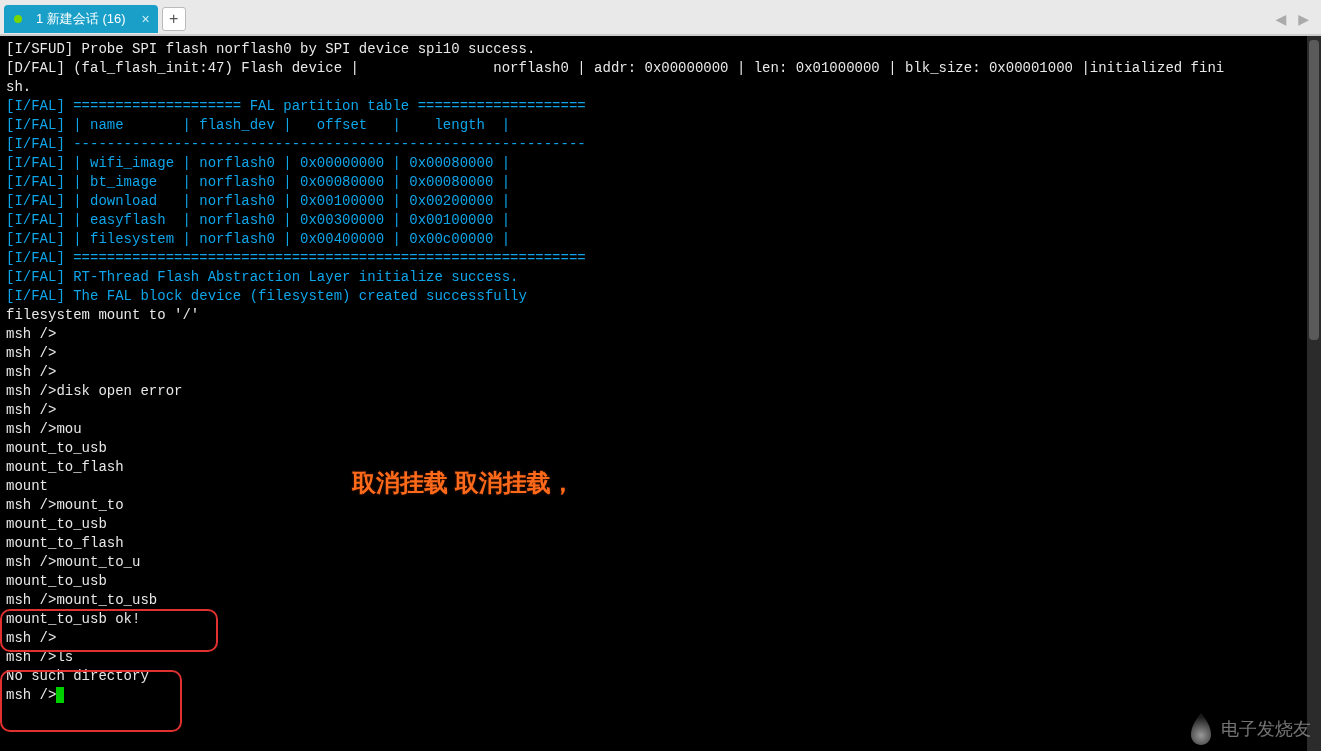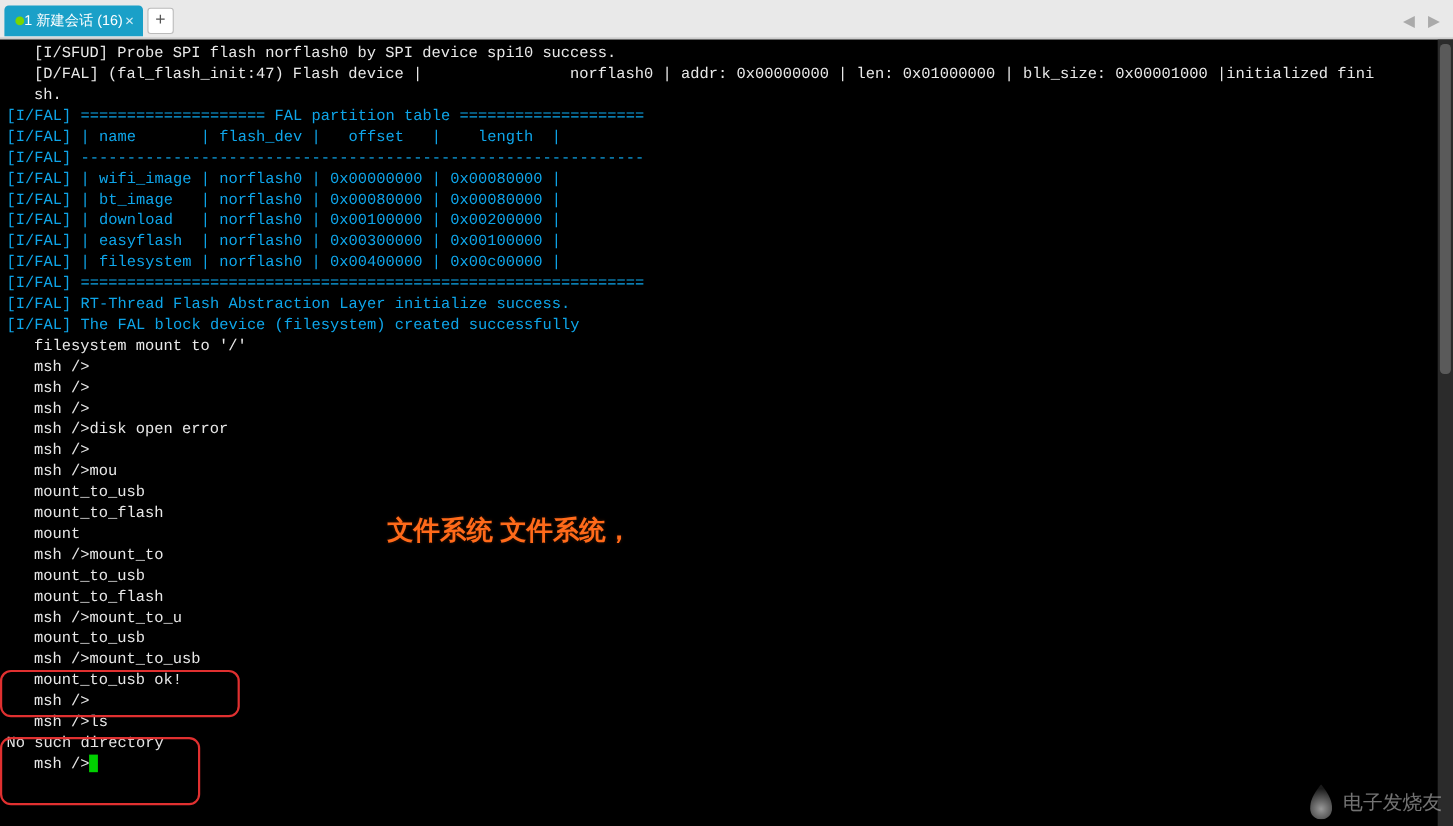--- a/index.html
+++ b/index.html
@@ -25,21 +25,21 @@
   .tab {
     background: #1aa0c8;
     color: #fff;
     display: flex;
     align-items: center;
     height: 28px;
     padding: 0 6px 0 10px;
     border-radius: 4px 4px 0 0;
     font-family: "Segoe UI", sans-serif;
     font-size: 13px;
-    gap: 0;
+    gap: 14px;
   }
   .tab .dot { width: 8px; height: 8px; background: #7ad600; border-radius: 50%; }
   .tab .close {
     color: #fff; opacity: .8; font-size: 14px; padding: 0 2px;
   }
   .tab-add {
     width: 24px; height: 24px;
     background: #fff;
     border: 1px solid #bbb;
     border-radius: 3px;
@@ -66,21 +66,21 @@
     position: absolute;
     right: 0; top: 36px; bottom: 0;
     width: 14px;
     background: #2b2b2b;
   }
   .scrollbar .thumb {
     position: absolute; left: 2px; right: 2px;
     top: 4px; height: 300px;
     background: #5a5a5a; border-radius: 4px;
   }
-  .c-white { color: #e8e8e8; margin-left: 25px; }
+  .c-white { color: #e8e8e8; }
   .c-green { color: #0ea5e9; }
   .c-red { color: #e5e5e5; }
   .cursor {
     display: inline-block;
     width: 8px; height: 16px;
     background: #00d000;
     vertical-align: middle;
   }
   
   .hl {
@@ -142,14 +142,14 @@
 </div>
 
 <div class="watermark">
   <div class="flame"></div>
   <span>电子发烧友</span>
 </div>
 
 <div class="hl" style="left: 0px; top: 609px; width: 218px; height: 43px;"></div>
 <div class="hl" style="left: 0px; top: 670px; width: 182px; height: 62px;"></div>
 <div class="anno" style="left: 352px; top: 465px;">
-    <div>文件系统 文件系统，</div>
+    <div>取消挂载 取消挂载，</div>
   </div>
 
 </body></html>

